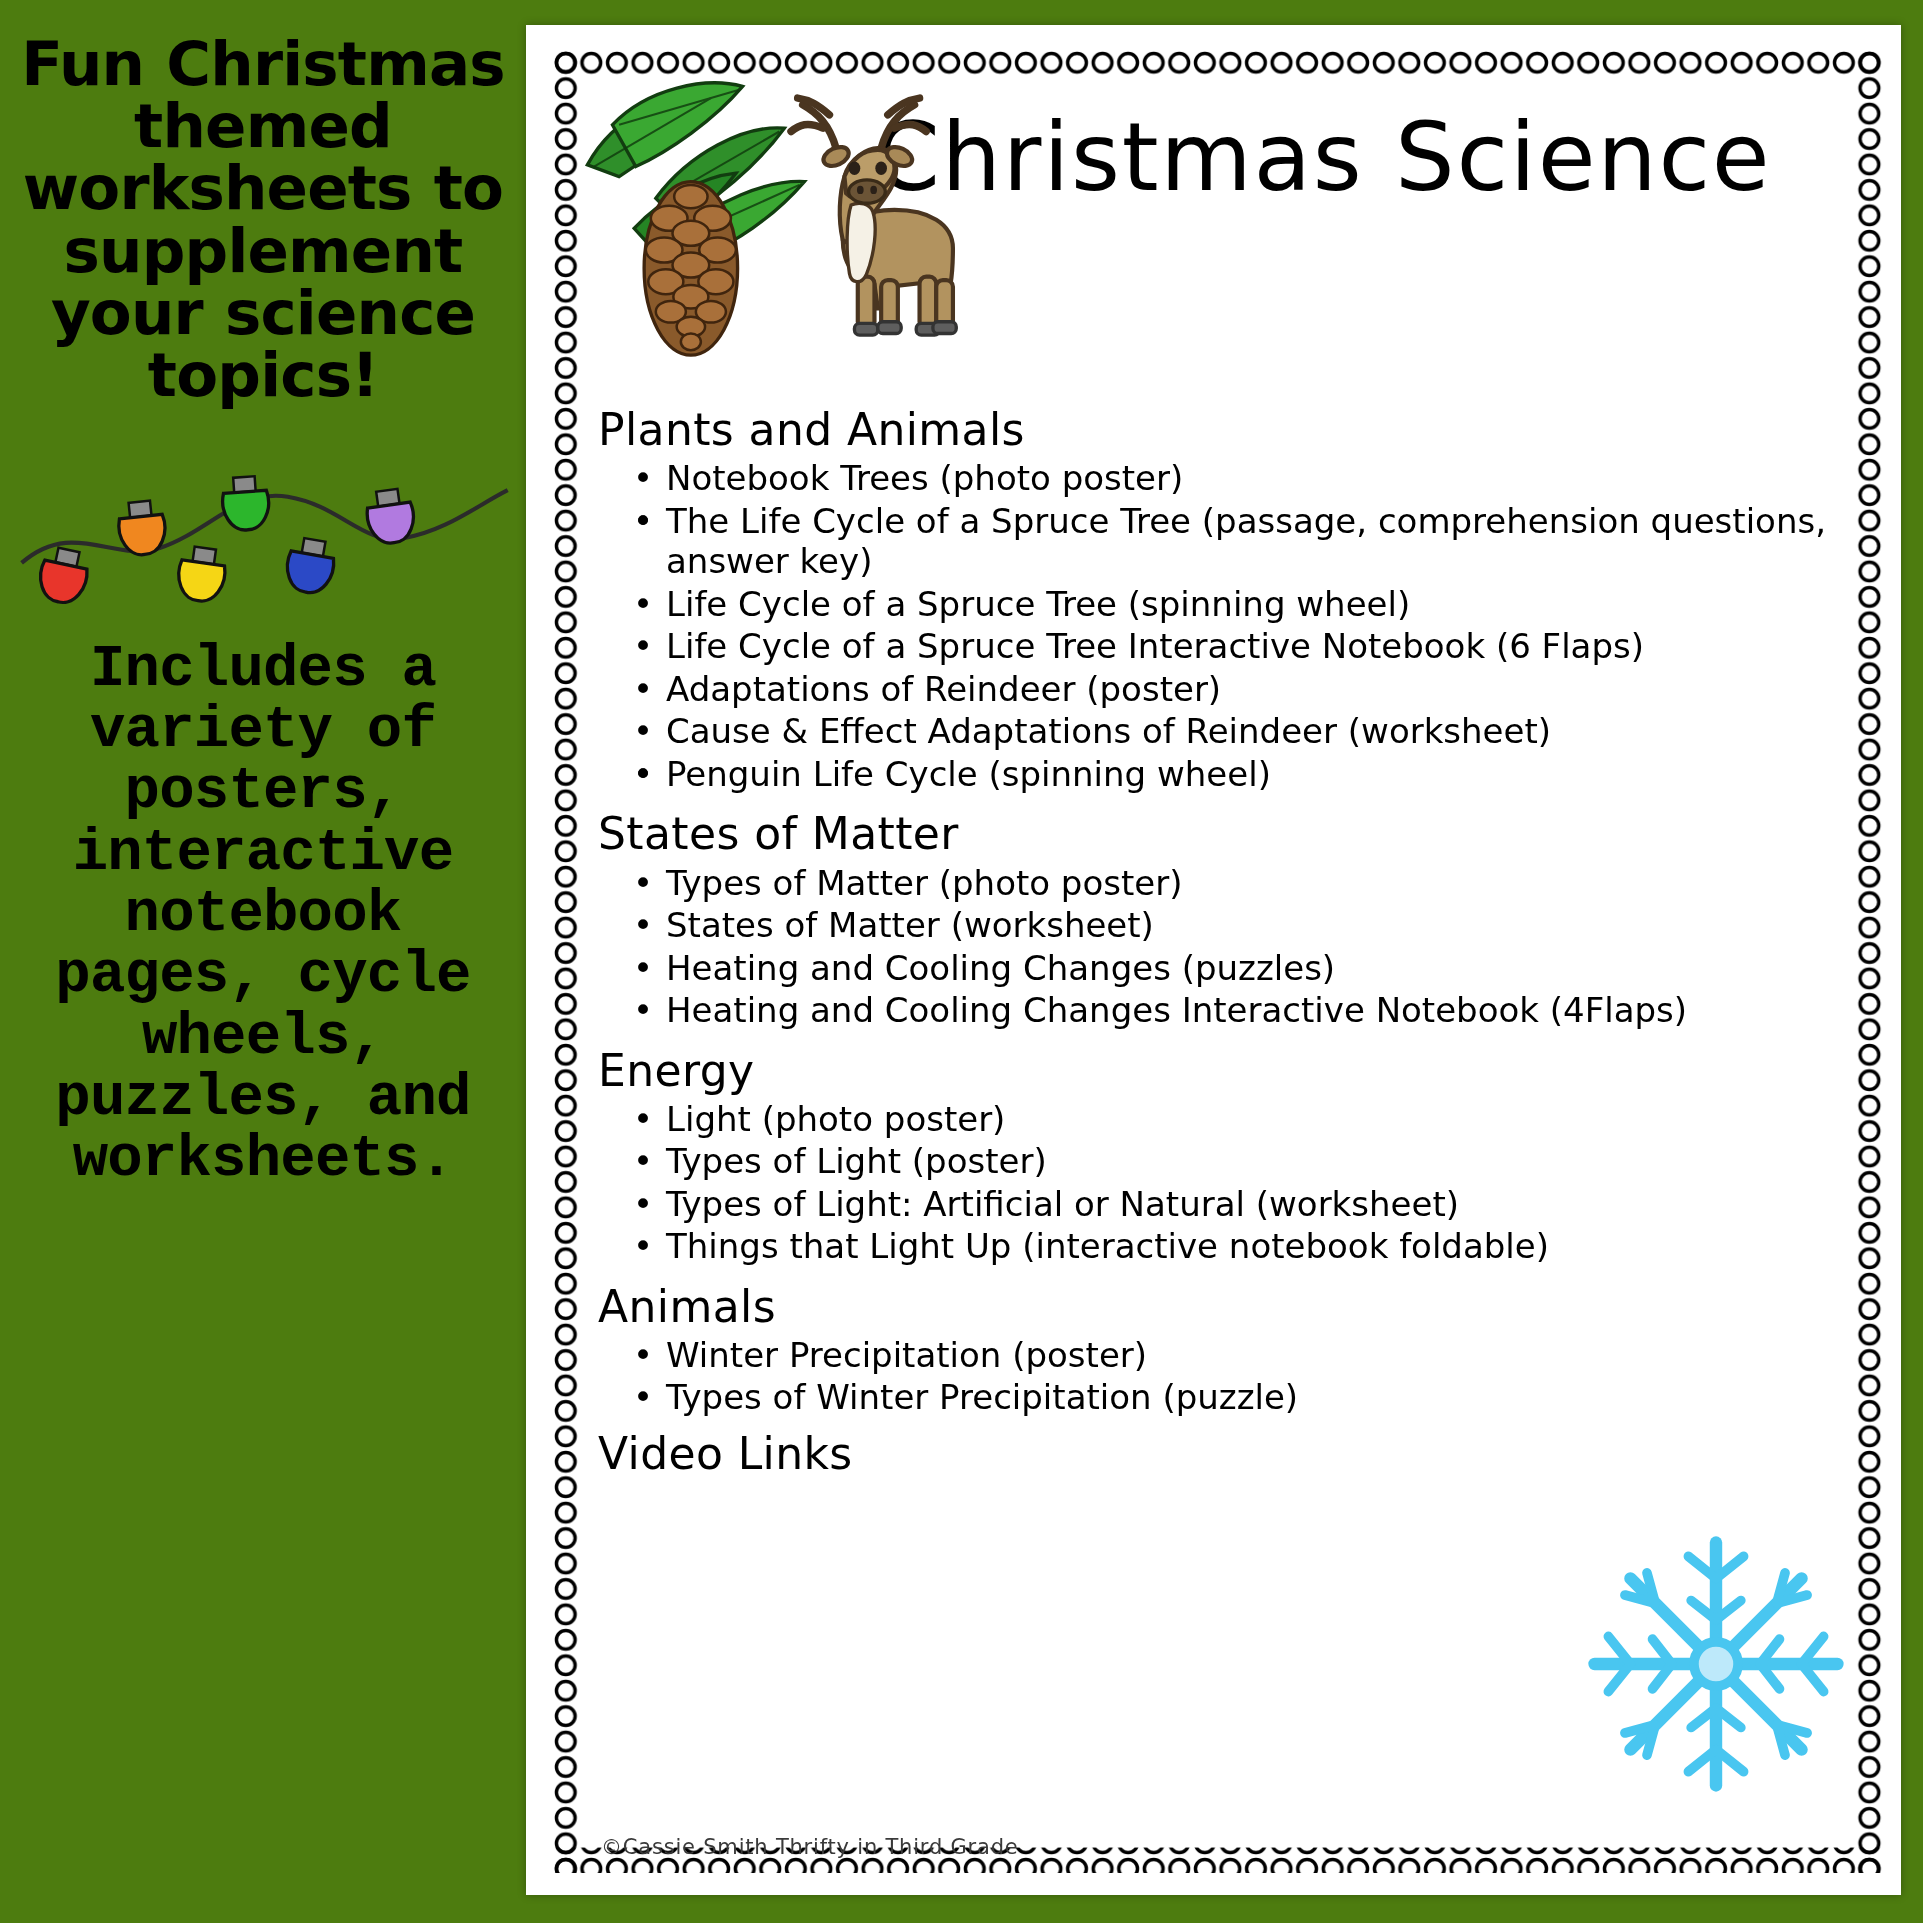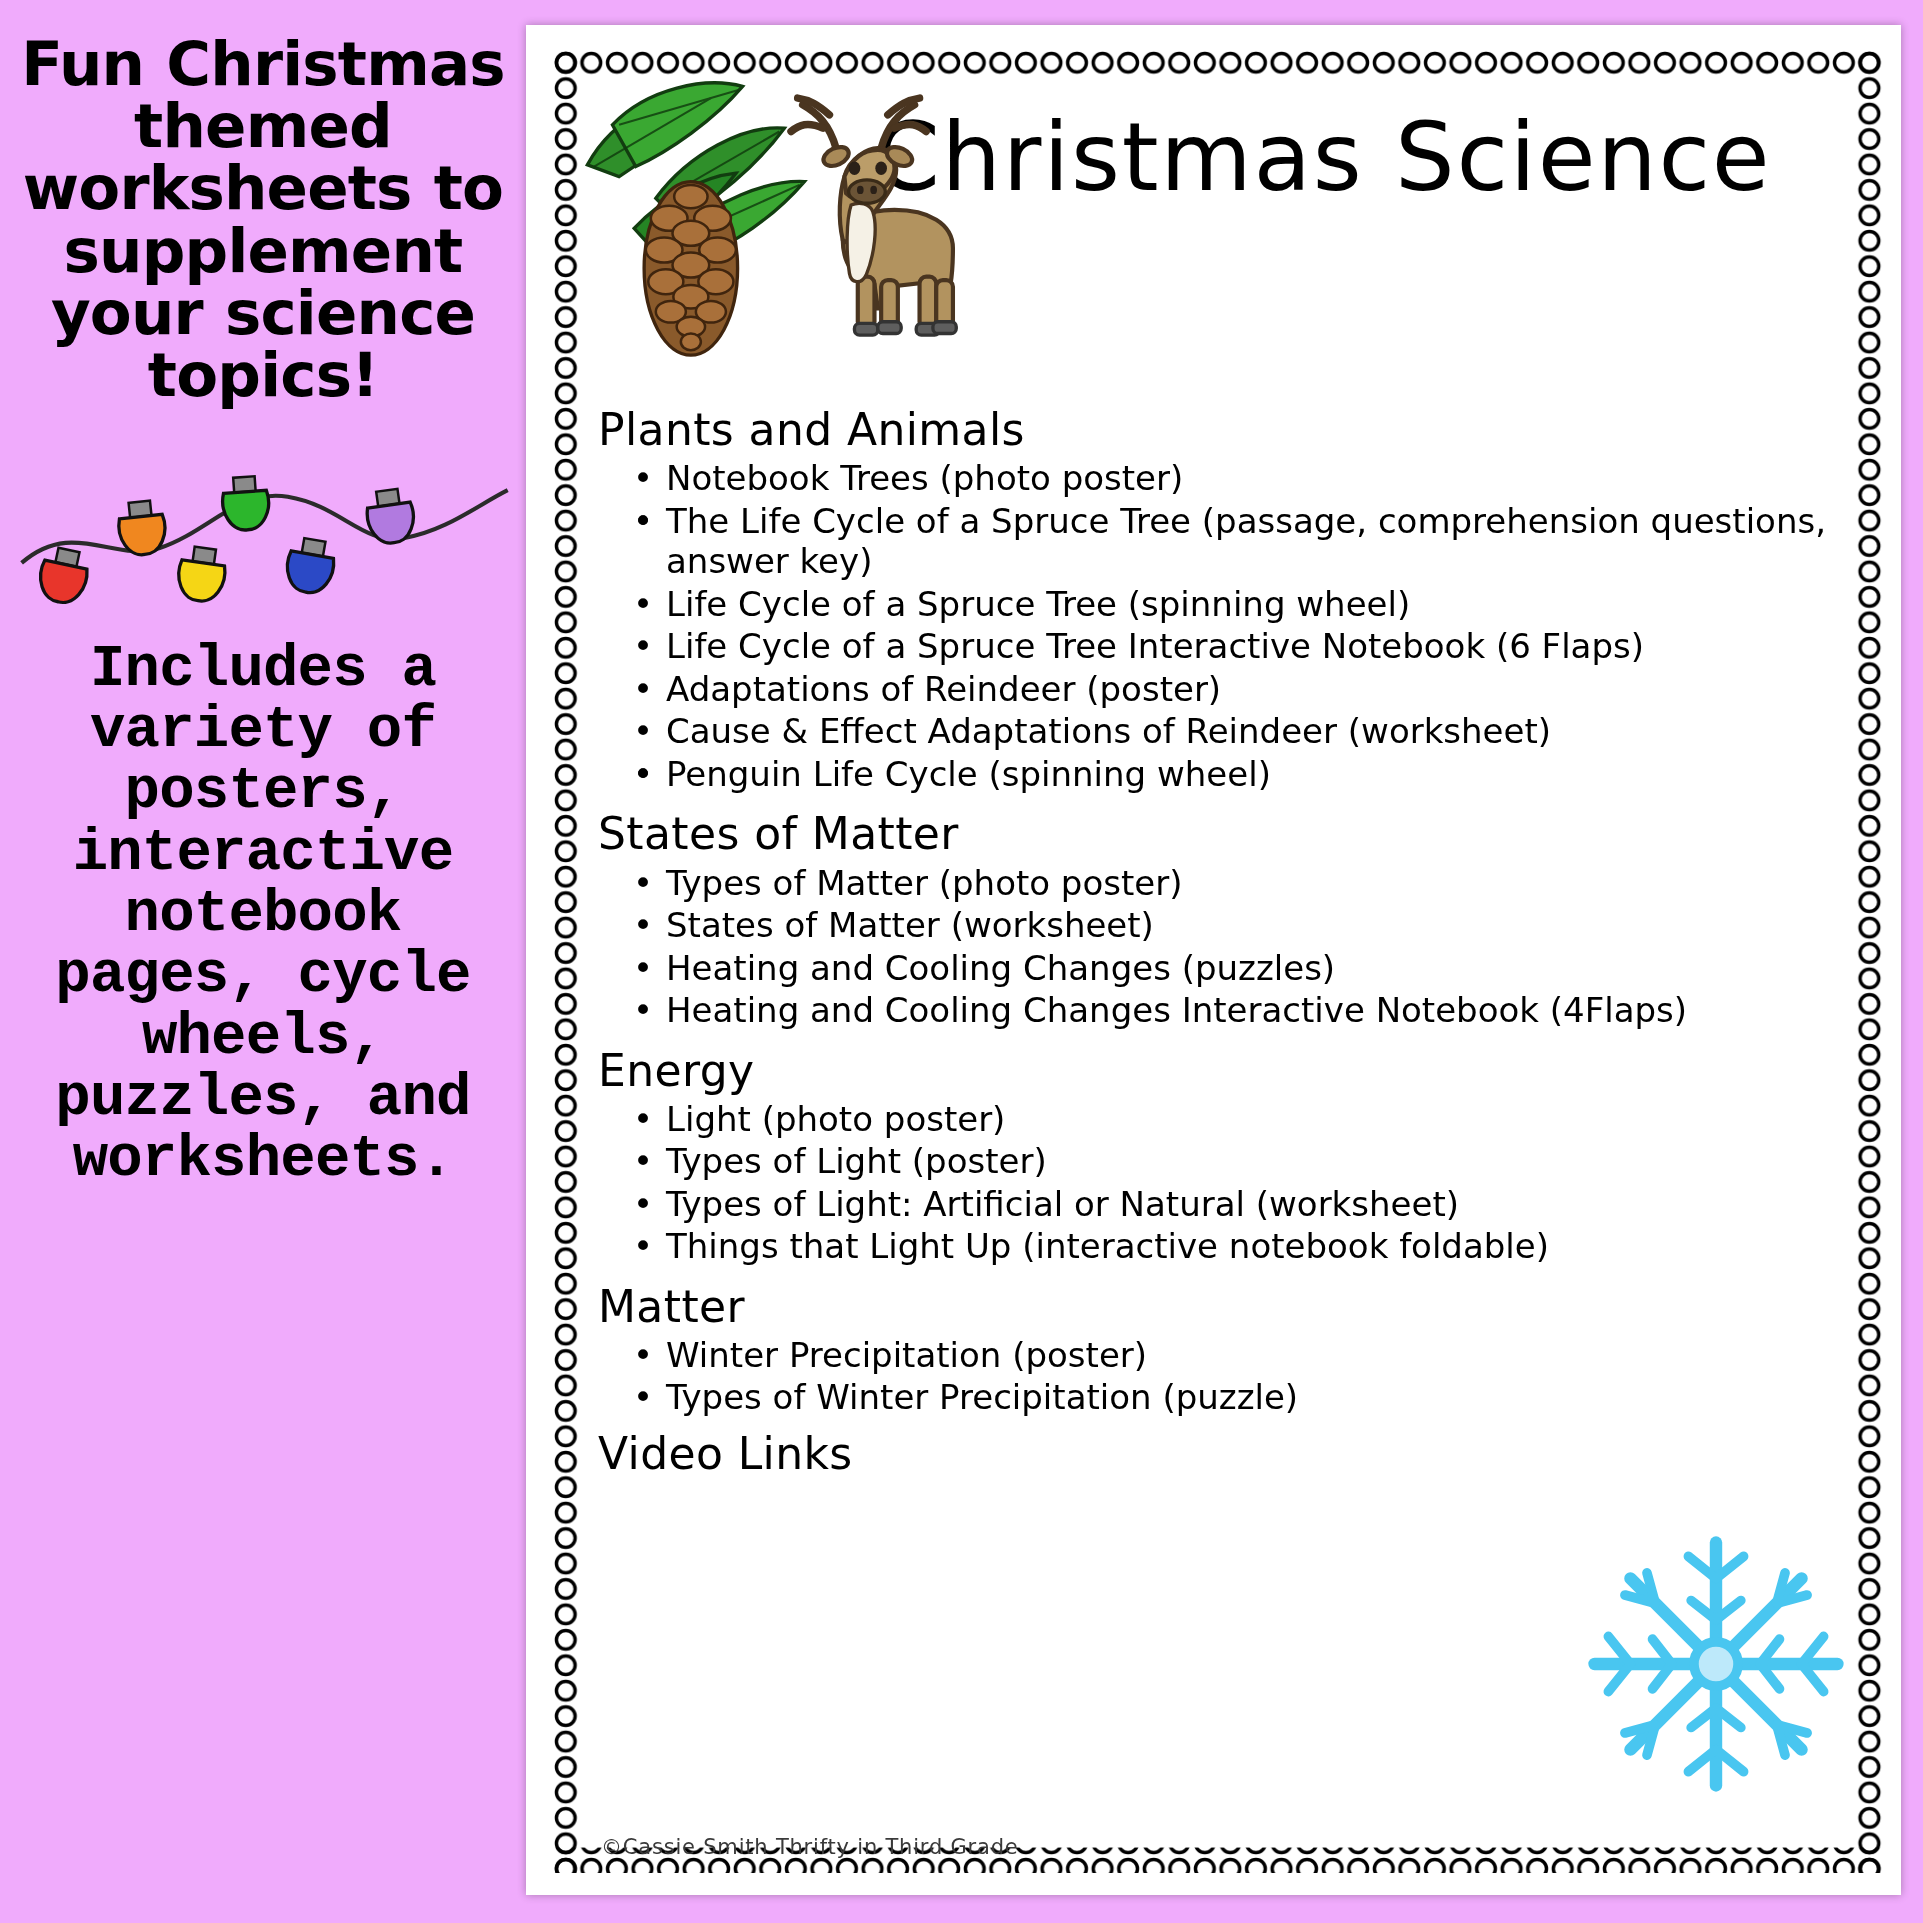--- a/index.html
+++ b/index.html
@@ -10,21 +10,21 @@
   body {
     width: 1924px;
     height: 1924px;
     font-family: "DejaVu Sans", sans-serif;
     overflow: hidden;
     position: relative;
   }
   .page {
     position: absolute;
     inset: 0;
-    background: #f0abfc;
+    background: #4d7c0f;
     display: flex;
     flex-direction: row;
   }
 
   
   .left-panel {
     width: 526px;
     flex: 0 0 526px;
     padding: 33px 15px 0 15px;
     box-sizing: border-box;
@@ -357,21 +357,21 @@
             <h2 class="section">Energy</h2>
             <ul class="items">
               <li><span class="bullet">•</span><span>Light (photo poster)</span></li>
               <li><span class="bullet">•</span><span>Types of Light (poster)</span></li>
               <li><span class="bullet">•</span><span>Types of Light: Artificial or Natural (worksheet)</span></li>
               <li><span class="bullet">•</span><span>Things that Light Up (interactive notebook foldable)</span></li>
             </ul>
           </div>
 
           <div class="section-block tight">
-            <h2 class="section">Matter</h2>
+            <h2 class="section">Animals</h2>
             <ul class="items">
               <li><span class="bullet">•</span><span>Winter Precipitation (poster)</span></li>
               <li><span class="bullet">•</span><span>Types of Winter Precipitation (puzzle)</span></li>
             </ul>
           </div>
 
           <div class="section-block">
             <h2 class="section">Video Links</h2>
           </div>
         </div>

